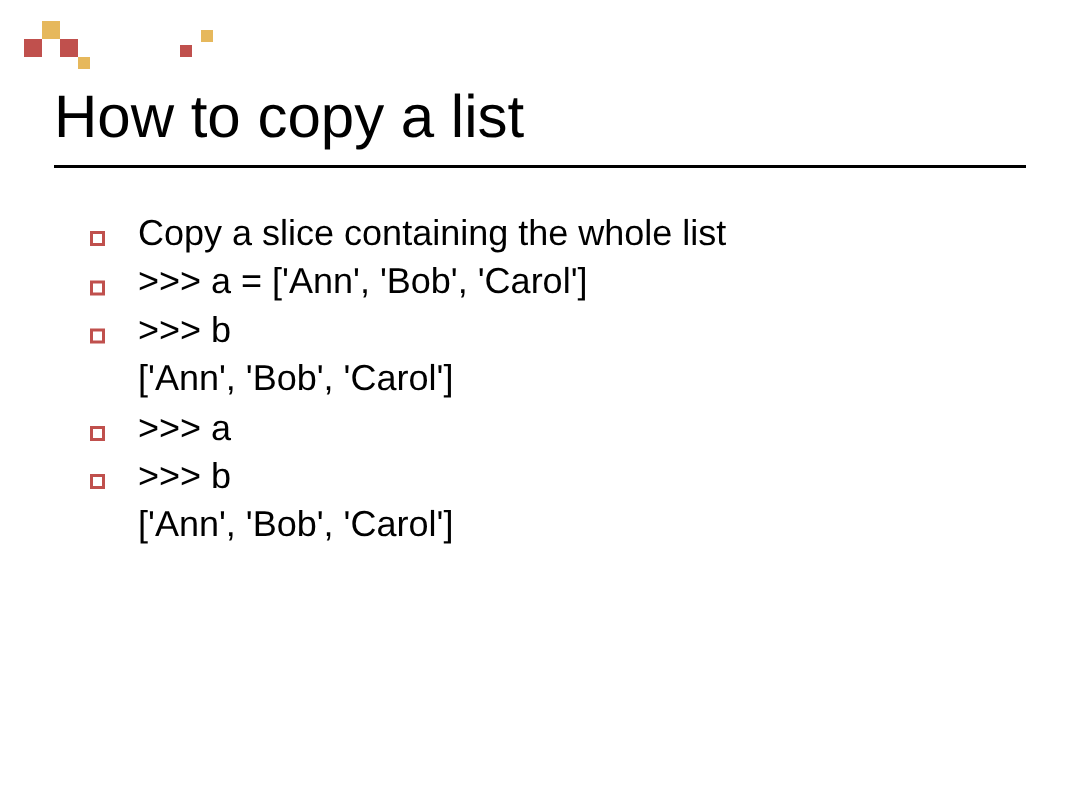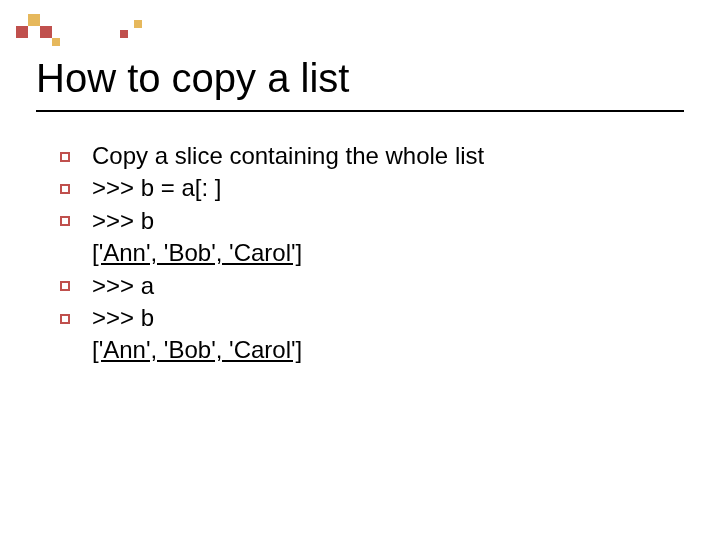--- a/index.html
+++ b/index.html
@@ -49,21 +49,21 @@
   .body {
     position: absolute;
     top: 140px;
     left: 60px;
     width: 620px;
     font-size: 24px;
     line-height: 1.35;
   }
   .item {
     display: flex;
-    align-items: center;
+    align-items: flex-end;
   }
   .bull {
     flex: 0 0 18px;
     height: 18px;
     margin-top: 9px;
     margin-right: 14px;
     position: relative;
   }
   .bull .outer {
     position: absolute;
@@ -80,21 +80,20 @@
     height: 6px;
     background: #ffffff;
   }
   .txt {
     flex: 1 1 auto;
     white-space: pre;
   }
   .cont {
     margin-left: 32px;
     white-space: pre;
-    text-decoration: underline;
   }
 </style>
 </head>
 <body>
 <div class="slide">
 
   <div class="deco">
     <div class="sq" style="left:6px;  top:18px; width:12px; height:12px;"></div>
     <div class="sq or" style="left:18px; top:6px;  width:12px; height:12px;"></div>
     <div class="sq" style="left:30px; top:18px; width:12px; height:12px;"></div>
@@ -109,28 +108,28 @@
   <div class="body">
 
     <div class="item">
       <span class="bull">
           <span class="outer"></span>
           <span class="inner"></span>
         </span>
       <span class="txt">Copy a slice containing the whole list</span>
     </div>
 
-
     <div class="item">
       <span class="bull">
           <span class="outer"></span>
           <span class="inner"></span>
         </span>
-      <span class="txt">&gt;&gt;&gt; b = a[: ]</span>
+      <span class="txt">&gt;&gt;&gt; a = ['Ann', 'Bob', 'Carol']</span>
     </div>
+
 
     <div class="item">
       <span class="bull">
           <span class="outer"></span>
           <span class="inner"></span>
         </span>
       <span class="txt">&gt;&gt;&gt; b</span>
     </div>
     <div class="cont">['Ann', 'Bob', 'Carol']</div>
 

